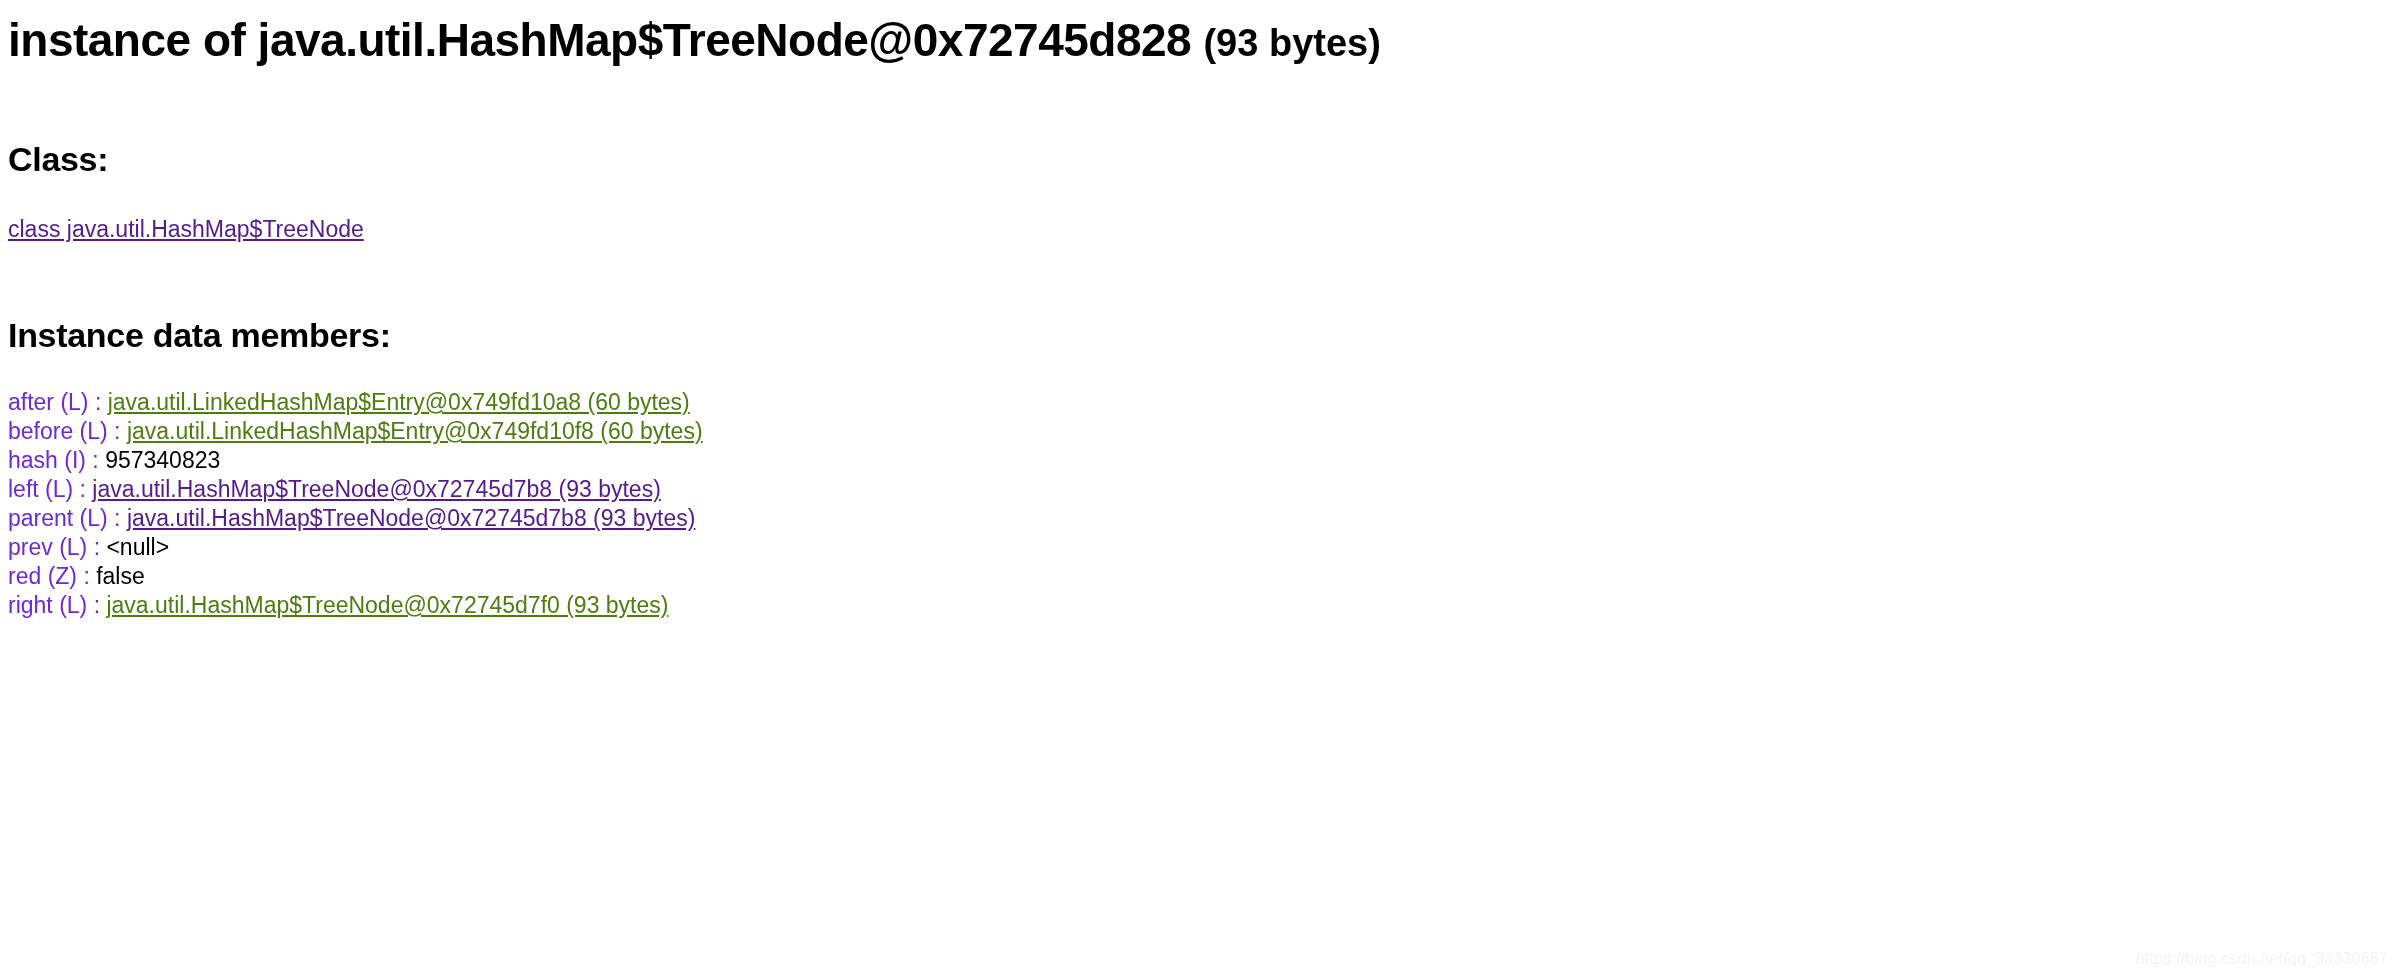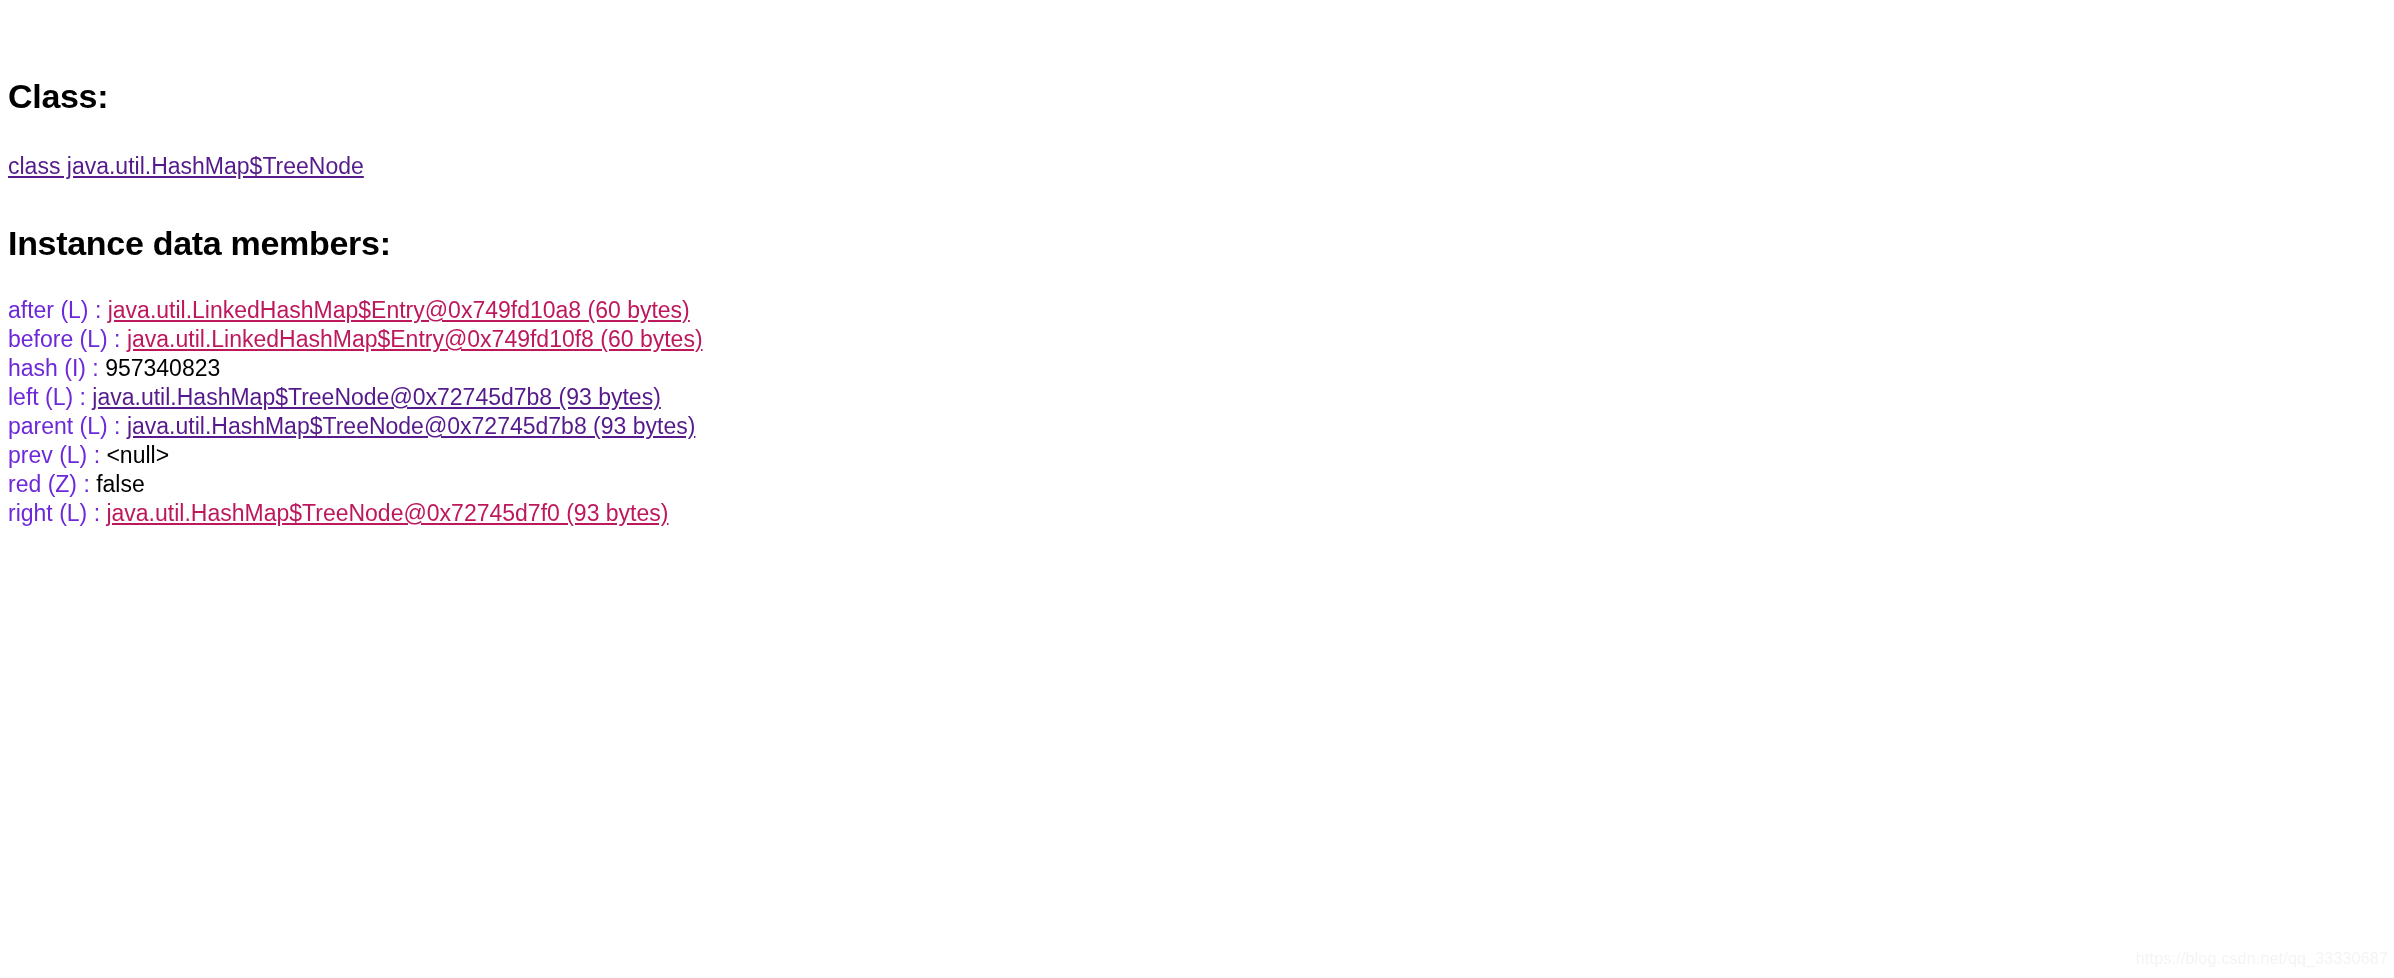--- a/index.html
+++ b/index.html
@@ -38,29 +38,29 @@
 
   
   .section-heading {
     font-size: 34px;
     font-weight: bold;
     line-height: 1.0;
     letter-spacing: -0.3px;
     white-space: nowrap;
   }
   #class-heading { margin: 79px 0 0 0; }
-  #members-heading { margin: 48px 0 0 0; }
+  #members-heading { margin: 77px 0 0 0; }
 
   
   a.obj-link {
     text-decoration: underline;
     cursor: pointer;
   }
   a.visited { color: #551a8b; }
-  a.unvisited { color: #be185d; text-align: right; }
+  a.unvisited { color: #4d7c0f; text-align: right; }
 
   .class-link-row {
     margin: 42px 0 0 0;
     font-size: 23px;
     line-height: 1.0;
     white-space: nowrap;
   }
   .class-link-row a.obj-link { font-size: 23px; text-align: center; }
 
   
@@ -85,20 +85,24 @@
     color: #f4f4f4;
     white-space: nowrap;
     letter-spacing: 0.2px;
   }
 </style>
 </head>
 <body>
 
 <div class="page">
 
+  <h1 class="obj-title">
+    <span>instance of java.util.HashMap$TreeNode@0x72745d828</span>
+    <span class="bytes">(93 bytes)</span>
+  </h1>
 
   <h2 class="section-heading" id="class-heading">Class:</h2>
 
   <div class="class-link-row">
     <a class="obj-link visited" id="class-link" href="#">class java.util.HashMap$TreeNode</a>
   </div>
 
   <h2 class="section-heading" id="members-heading">Instance data members:</h2>
 
   <div class="members-list" id="members-list">

